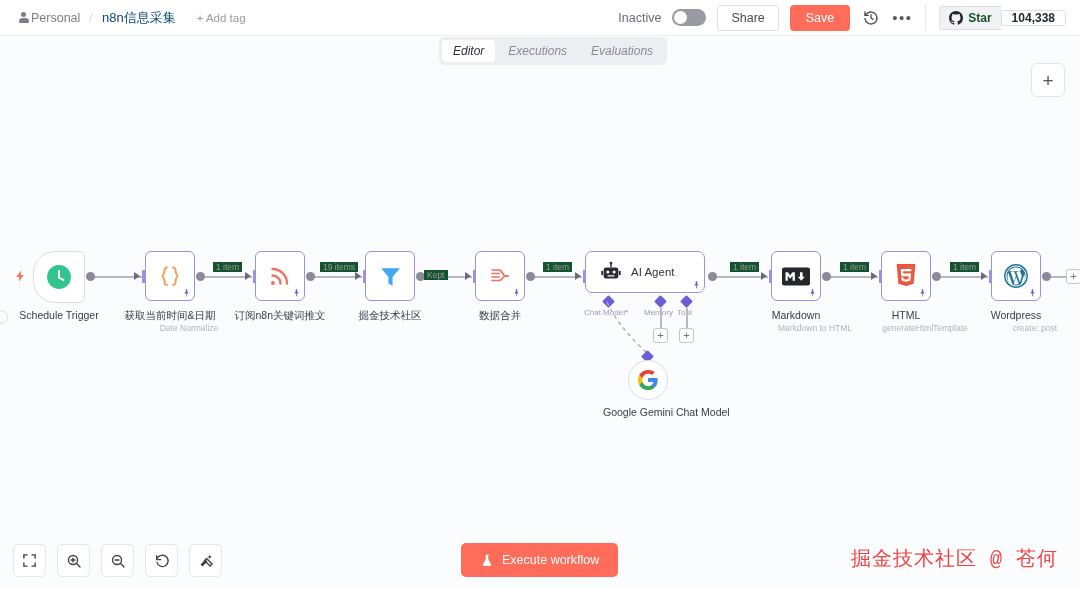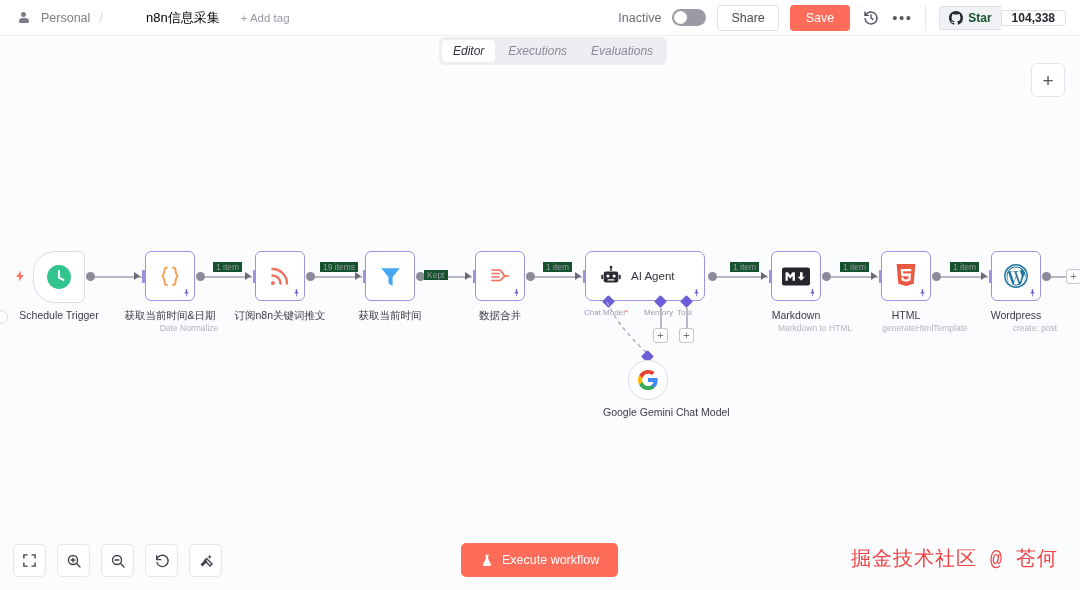--- a/index.html
+++ b/index.html
@@ -10,28 +10,28 @@
   }
   #app { position: relative; width: 1080px; height: 590px; }
 
   
   .header {
     position: absolute; top: 0; left: 0; width: 1080px; height: 36px;
     background: #ffffff; border-bottom: 1px solid #ebeef2;
     display: flex; align-items: center; z-index: 30;
   }
   .bc { display: flex; align-items: center; padding-left: 18px; gap: 7px; }
-  .bc-person { display: flex; align-items: center; gap: 12px; font-size: 12.5px; color: #7d7d87; }
+  .bc-person { display: flex; align-items: center; gap: 2px; font-size: 12.5px; color: #7d7d87; }
   .person-ico { width: 11px; height: 11px; display: inline-block; position: relative; }
   .person-ico::before { content:""; position:absolute; top:0; left:3px; width:5px; height:5px;
     border-radius:50%; background:#7d7d87; }
   .person-ico::after { content:""; position:absolute; bottom:0.5px; left:0.5px; width:10px; height:5px;
     border-radius:5px 5px 2px 2px; background:#7d7d87; }
   .bc-sep { color: #d6d9e0; font-size: 13px; padding: 0 2px; }
-  .bc-title { font-size: 13px; color: #000000; font-weight: 400; margin-left: 34px; }
+  .bc-title { font-size: 13px; color: #0c4a6e; font-weight: 400; }
   .bc-addtag { font-size: 11.5px; color: #9a9aa5; margin-left: 14px; cursor: pointer; }
 
   .hdr-right { margin-left: auto; display: flex; align-items: center; height: 100%; }
   .hr-group { display: flex; align-items: center; gap: 11px; padding-right: 13px; }
   .inactive-lbl { font-size: 12.5px; color: #6b6b76; }
   .toggle {
     width: 34px; height: 17px; border-radius: 9px; background: #9a9aa5;
     position: relative; cursor: pointer; flex: none;
   }
   .toggle::after {
@@ -85,21 +85,21 @@
     width: 50px; height: 50px; background: #fff; border: 1px solid #9a93e0;
     border-radius: 6px; display: flex; align-items: center; justify-content: center;
     position: relative; cursor: pointer;
   }
   .node-trigger {
     width: 52px; height: 52px; background: #fff; border: 1px solid #dbdde3;
     border-radius: 22px 6px 6px 22px; display: flex; align-items: center; justify-content: center;
     cursor: pointer;
   }
   .node-agent {
-    width: 120px; height: 50px; background: #fff; border: 1px solid #9a93e0;
+    width: 120px; height: 42px; background: #fff; border: 1px solid #9a93e0;
     border-radius: 7px; display: flex; align-items: center; gap: 9px;
     padding-left: 14px; position: relative; cursor: pointer;
   }
   .agent-label { font-size: 11.5px; color: #34343e; }
   .node-circle {
     width: 40px; height: 40px; border-radius: 50%; background: #fff;
     border: 1px solid #dcdee4; display: flex; align-items: center; justify-content: center;
     cursor: pointer;
   }
   .node-title {
@@ -312,21 +312,21 @@
       </div>
       <div class="node-title" style="top:58px;">订阅n8n关键词推文</div>
     </div>
 
     <div class="node" style="left:365px; top:215px;">
       <div class="node-box">
         <svg width="25" height="25" viewBox="0 0 24 24" fill="#44a7f0">
           <path d="M3 4h18l-7 8.5V21l-4-2.5v-6L3 4z"></path>
         </svg>
       </div>
-      <div class="node-title" style="top:58px;">获取当前时间</div>
+      <div class="node-title" style="top:58px;">掘金技术社区</div>
     </div>
 
     <div class="node" style="left:475px; top:215px;">
       <div class="node-box">
         <svg width="24" height="24" viewBox="0 0 24 24" fill="none" stroke="#f4705f" stroke-width="1.7" stroke-linecap="round">
           <path d="M4 6h7"></path>
             <path d="M4 9.5h7"></path>
             <path d="M4 13h7"></path>
             <path d="M4 16.5h7"></path>
           <path d="M11 6c4 0 3 6 7 6"></path>

